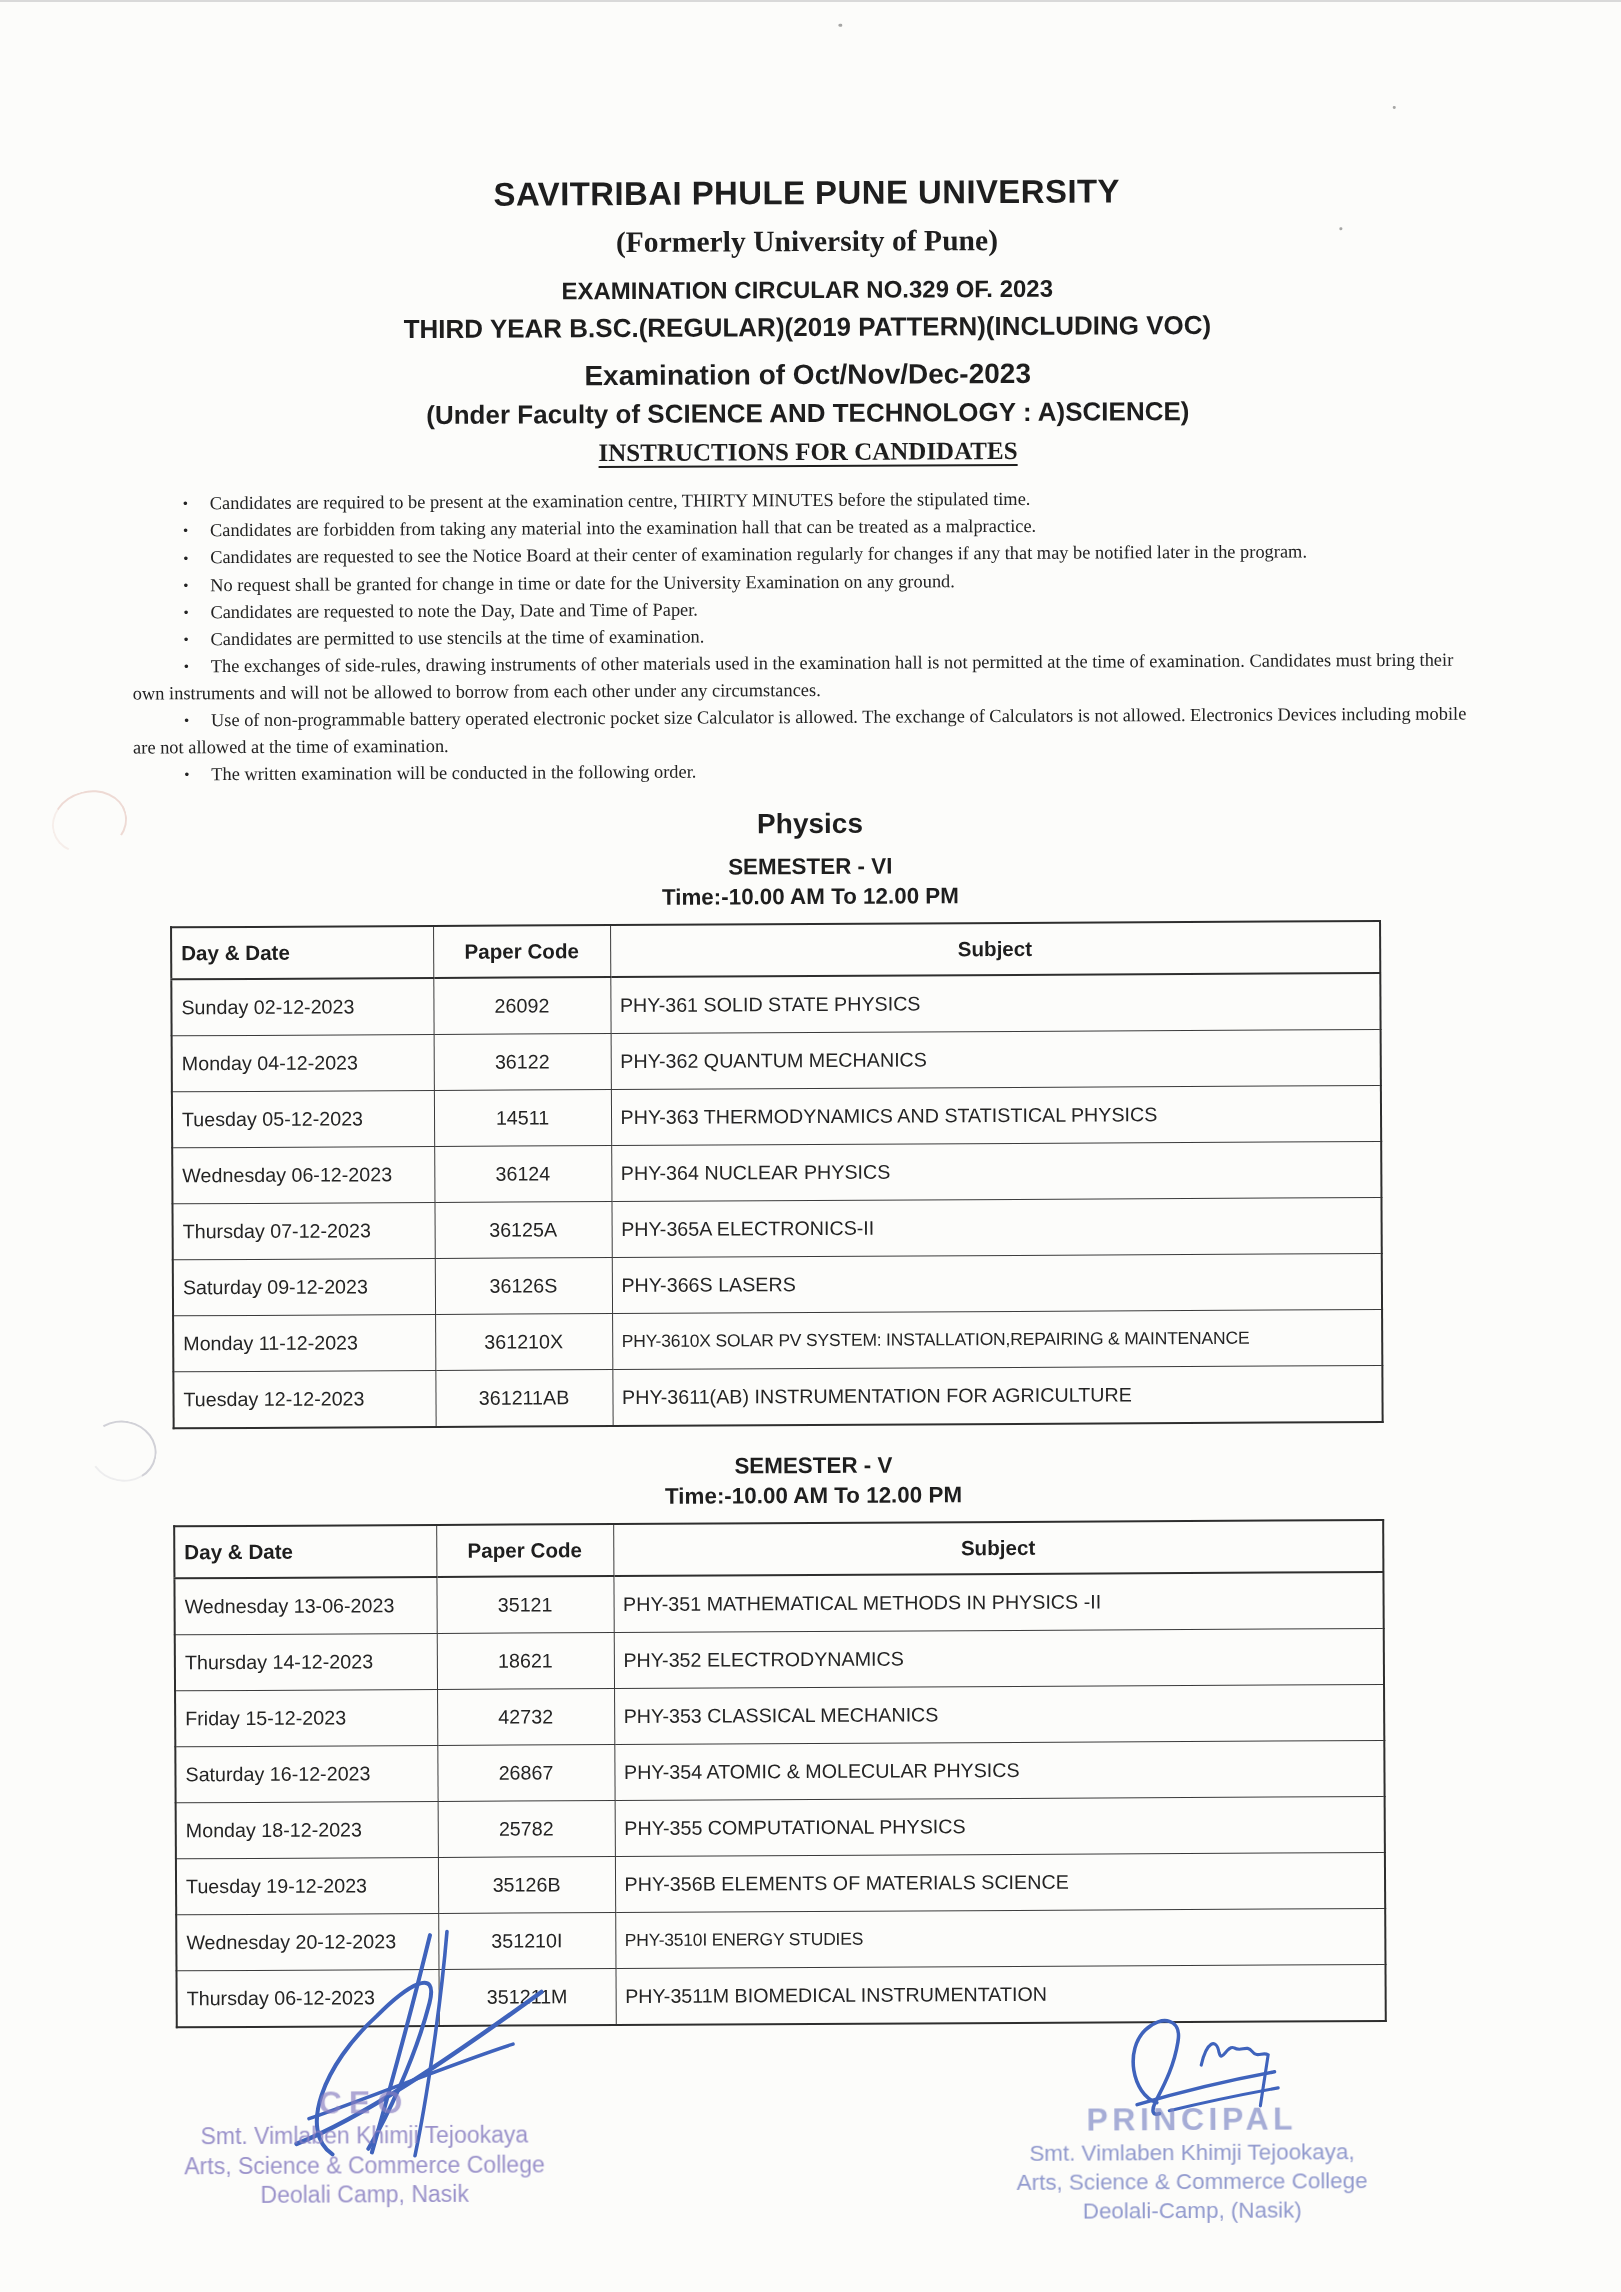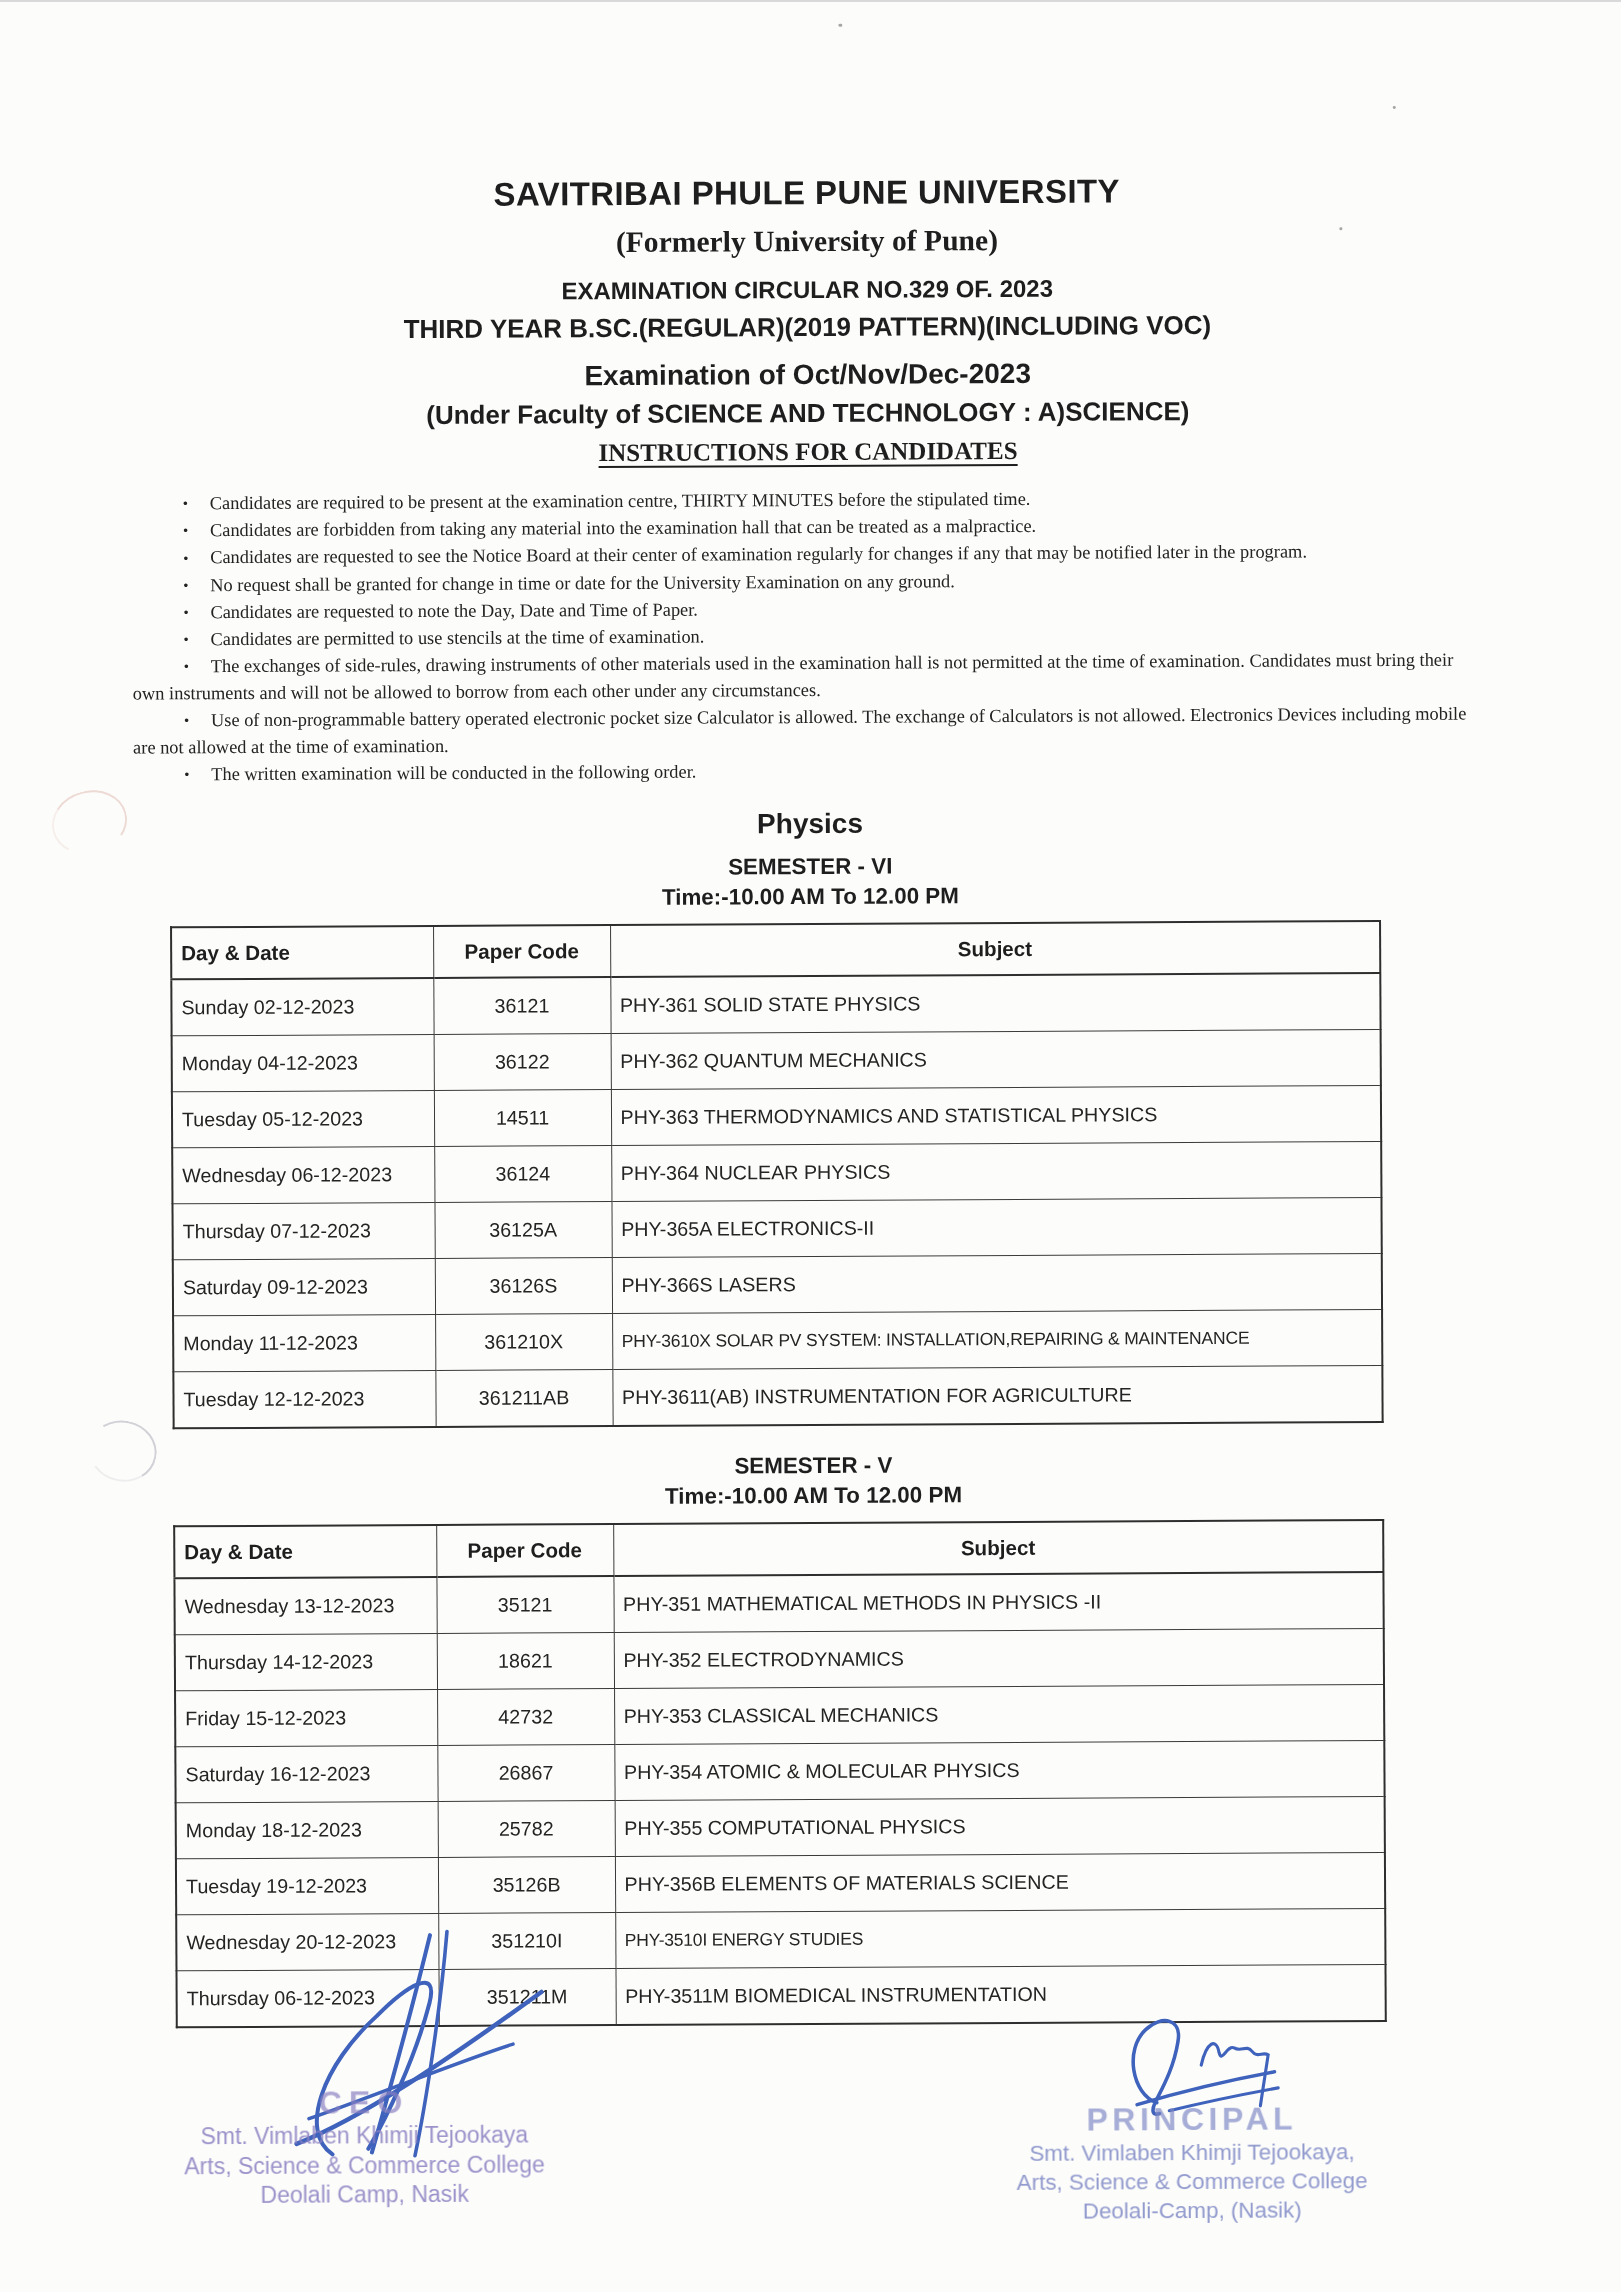--- a/index.html
+++ b/index.html
@@ -102,21 +102,21 @@
       <thead>
         <tr>
           <th class="l">Day &amp; Date</th>
           <th class="c">Paper Code</th>
           <th class="c">Subject</th>
         </tr>
       </thead>
       <tbody>
         <tr>
             <td class="l">Sunday 02-12-2023</td>
-            <td class="c">36121</td>
+            <td class="c">26092</td>
             <td class="l subj">PHY-361 SOLID STATE PHYSICS</td>
           </tr>
         <tr>
             <td class="l">Monday 04-12-2023</td>
             <td class="c">36122</td>
             <td class="l subj">PHY-362 QUANTUM MECHANICS</td>
           </tr>
         <tr>
             <td class="l">Tuesday 05-12-2023</td>
             <td class="c">14511</td>
@@ -161,21 +161,21 @@
         </colgroup>
       <thead>
         <tr>
           <th class="l">Day &amp; Date</th>
           <th class="c">Paper Code</th>
           <th class="c">Subject</th>
         </tr>
       </thead>
       <tbody>
         <tr>
-            <td class="l">Wednesday 13-12-2023</td>
+            <td class="l">Wednesday 13-06-2023</td>
             <td class="c">35121</td>
             <td class="l subj">PHY-351 MATHEMATICAL METHODS IN PHYSICS -II</td>
           </tr>
         <tr>
             <td class="l">Thursday 14-12-2023</td>
             <td class="c">18621</td>
             <td class="l subj">PHY-352 ELECTRODYNAMICS</td>
           </tr>
         <tr>
             <td class="l">Friday 15-12-2023</td>

